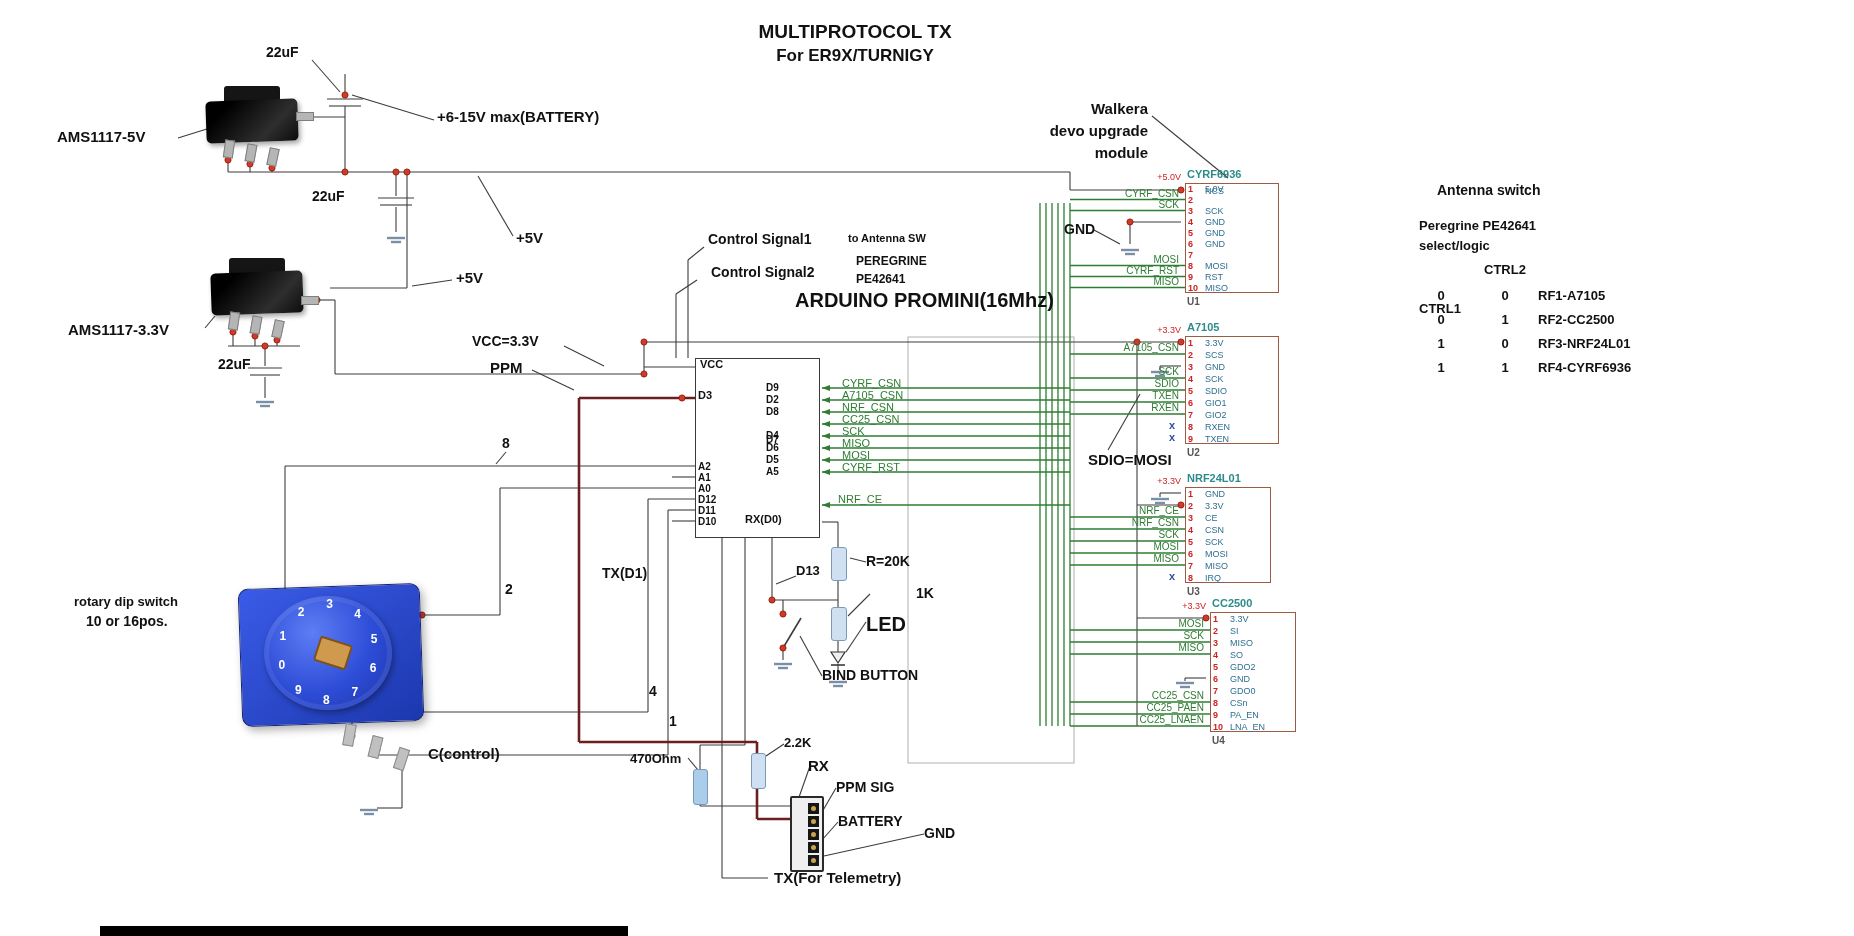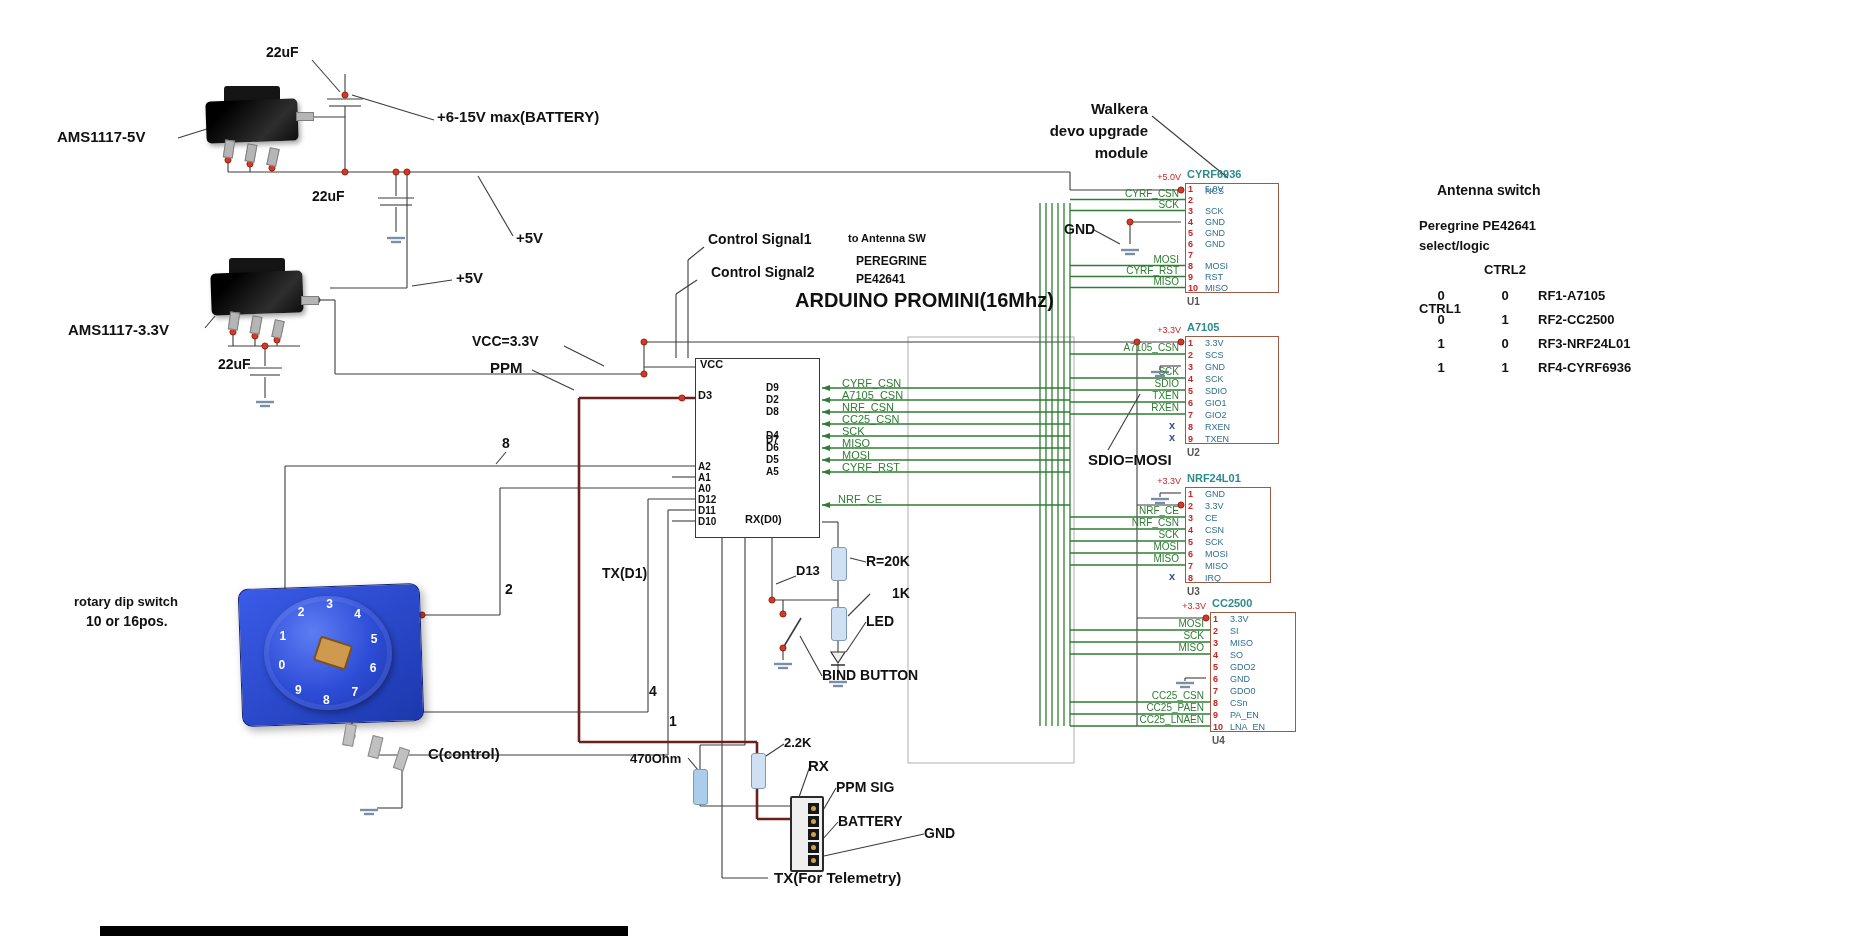--- a/index.html
+++ b/index.html
@@ -431,20 +431,22 @@
     <div class="modlab" style="left: 1230px; top: 685.5px;">GDO0</div>
     <div class="modnum" style="left: 1213px; top: 697.5px;">8</div>
     <div class="modlab" style="left: 1230px; top: 697.5px;">CSn</div>
     <div class="sig" style="left: 1108px; top: 690px; width: 96px; text-align: right;">CC25_CSN</div>
     <div class="modnum" style="left: 1213px; top: 709.5px;">9</div>
     <div class="modlab" style="left: 1230px; top: 709.5px;">PA_EN</div>
     <div class="sig" style="left: 1108px; top: 702px; width: 96px; text-align: right;">CC25_PAEN</div>
     <div class="modnum" style="left: 1213px; top: 721.5px;">10</div>
     <div class="modlab" style="left: 1230px; top: 721.5px;">LNA_EN</div>
     <div class="sig" style="left: 1108px; top: 714px; width: 96px; text-align: right;">CC25_LNAEN</div>
+    <div class="lbl b" style="left: 640px; top: 22px; font-size: 19px; width: 430px; text-align: center;">MULTIPROTOCOL TX</div>
+    <div class="lbl b" style="left: 640px; top: 47px; font-size: 17px; width: 430px; text-align: center;">For ER9X/TURNIGY</div>
     <div class="lbl b" style="left: 266px; top: 45px; font-size: 14px;">22uF</div>
     <div class="lbl b" style="left: 57px; top: 129px; font-size: 15px;">AMS1117-5V</div>
     <div class="lbl b" style="left: 437px; top: 109px; font-size: 15px;">+6-15V max(BATTERY)</div>
     <div class="lbl b" style="left: 312px; top: 189px; font-size: 14px;">22uF</div>
     <div class="lbl b" style="left: 516px; top: 230px; font-size: 15px;">+5V</div>
     <div class="lbl b" style="left: 456px; top: 270px; font-size: 15px;">+5V</div>
     <div class="lbl b" style="left: 68px; top: 322px; font-size: 15px;">AMS1117-3.3V</div>
     <div class="lbl b" style="left: 218px; top: 357px; font-size: 14px;">22uF</div>
     <div class="lbl b" style="left: 472px; top: 334px; font-size: 14px;">VCC=3.3V</div>
     <div class="lbl b" style="left: 490px; top: 360px; font-size: 15px;">PPM</div>
@@ -457,22 +459,22 @@
     <div class="lbl b" style="left: 502px; top: 436px; font-size: 14px;">8</div>
     <div class="lbl b" style="left: 505px; top: 582px; font-size: 14px;">2</div>
     <div class="lbl b" style="left: 649px; top: 684px; font-size: 14px;">4</div>
     <div class="lbl b" style="left: 669px; top: 714px; font-size: 14px;">1</div>
     <div class="lbl b" style="left: 74px; top: 595px; font-size: 13px;">rotary dip switch</div>
     <div class="lbl b" style="left: 86px; top: 614px; font-size: 14px;">10 or 16pos.</div>
     <div class="lbl b" style="left: 428px; top: 746px; font-size: 15px;">C(control)</div>
     <div class="lbl b" style="left: 602px; top: 566px; font-size: 14px;">TX(D1)</div>
     <div class="lbl b" style="left: 796px; top: 564px; font-size: 13px;">D13</div>
     <div class="lbl b" style="left: 866px; top: 554px; font-size: 14px;">R=20K</div>
-    <div class="lbl b" style="left: 892px; top: 586px; font-size: 14px;">1K</div>
-    <div class="lbl b" style="left: 866px; top: 614px; font-size: 14px;">LED</div>
+    <div class="lbl b" style="left: 916px; top: 586px; font-size: 14px;">1K</div>
+    <div class="lbl b" style="left: 866px; top: 614px; font-size: 20px;">LED</div>
     <div class="lbl b" style="left: 822px; top: 668px; font-size: 14px;">BIND BUTTON</div>
     <div class="lbl b" style="left: 630px; top: 752px; font-size: 13px;">470Ohm</div>
     <div class="lbl b" style="left: 784px; top: 736px; font-size: 13px;">2.2K</div>
     <div class="lbl b" style="left: 808px; top: 758px; font-size: 15px;">RX</div>
     <div class="lbl b" style="left: 836px; top: 780px; font-size: 14px;">PPM SIG</div>
     <div class="lbl b" style="left: 838px; top: 814px; font-size: 14px;">BATTERY</div>
     <div class="lbl b" style="left: 924px; top: 826px; font-size: 14px;">GND</div>
     <div class="lbl b" style="left: 774px; top: 870px; font-size: 15px;">TX(For Telemetry)</div>
     <div class="lbl b" style="left: 1036px; top: 101px; font-size: 15px; width: 112px; text-align: right;">Walkera</div>
     <div class="lbl b" style="left: 1036px; top: 123px; font-size: 15px; width: 112px; text-align: right;">devo upgrade</div>

